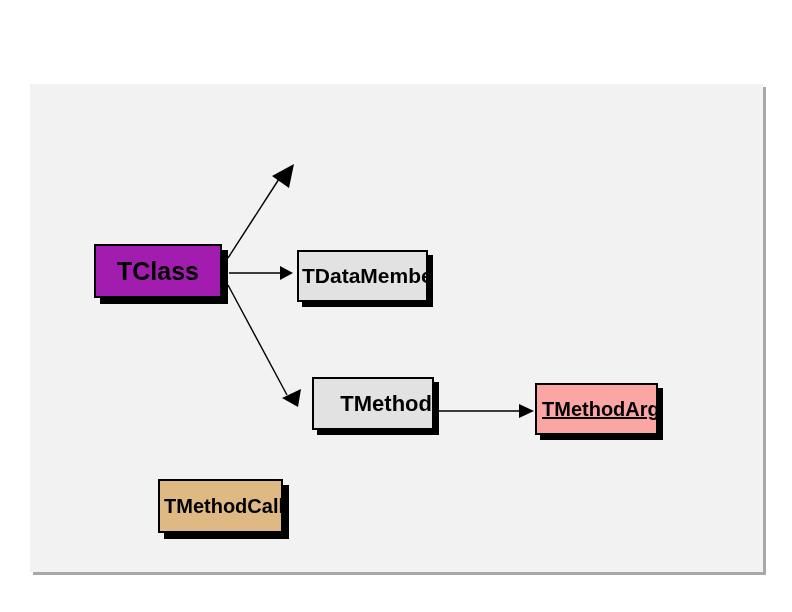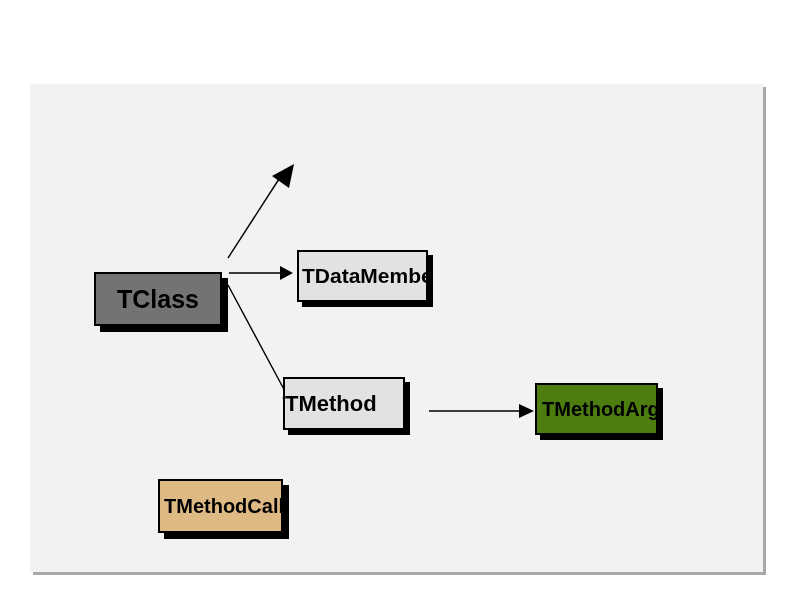--- a/index.html
+++ b/index.html
@@ -49,22 +49,22 @@
   }
   .node-tbaseclass {
     left: 294px; top: 143px; width: 133px; height: 53px;
     font-size: 23px; padding-left: 4px; padding-top: 6px;
   }
   .node-tdatamember {
     left: 297px; top: 250px; width: 131px; height: 52px;
     font-size: 21px; padding-left: 3px;
   }
   .node-tmethod {
-    left: 283px; top: 377px; width: 122px; height: 53px;
-    font-size: 22px; justify-content: flex-start;
+    left: 312px; top: 377px; width: 122px; height: 53px;
+    font-size: 22px; justify-content: flex-end;
   }
   .node-tmethodarg {
     left: 535px; top: 383px; width: 123px; height: 52px;
     font-size: 20px; padding-left: 5px;
   }
   .node-tmethodcall {
     left: 158px; top: 479px; width: 125px; height: 54px;
     font-size: 20px; padding-left: 4px;
     box-shadow: 6px 6px 0 0 #000000;
   }
@@ -83,34 +83,34 @@
     <line x1="229" y1="273" x2="282" y2="273"></line>
     <polygon points="293,273 280,266 280,280"></polygon>
 
     <line x1="228" y1="285" x2="287" y2="395"></line>
     <polygon points="282,398 301,389 298,407"></polygon>
 
     <line x1="429" y1="411" x2="521" y2="411"></line>
     <polygon points="534,411 519,404 519,418"></polygon>
   </svg>
 
-  <div class="node node-tclass" style="background-color: #737373; margin-top: 28px;">
+  <div class="node node-tclass" style="background-color: #a21caf;">
     <span>TClass</span>
   </div>
 
 
   <div class="node node-tdatamember" style="background-color: rgb(226, 226, 226);">
     <span>TDataMember</span>
   </div>
 
   <div class="node node-tmethod" style="background-color: rgb(226, 226, 226);">
     <span>TMethod</span>
   </div>
 
-  <div class="node node-tmethodarg" style="background-color: #4d7c0f;">
+  <div class="node node-tmethodarg" style="background-color: #fca5a5; text-decoration: underline;">
     <span>TMethodArg</span>
   </div>
 
   <div class="node node-tmethodcall" style="background-color: rgb(222, 185, 131);">
     <span>TMethodCall</span>
   </div>
 
 </div>
 
 </body></html>

